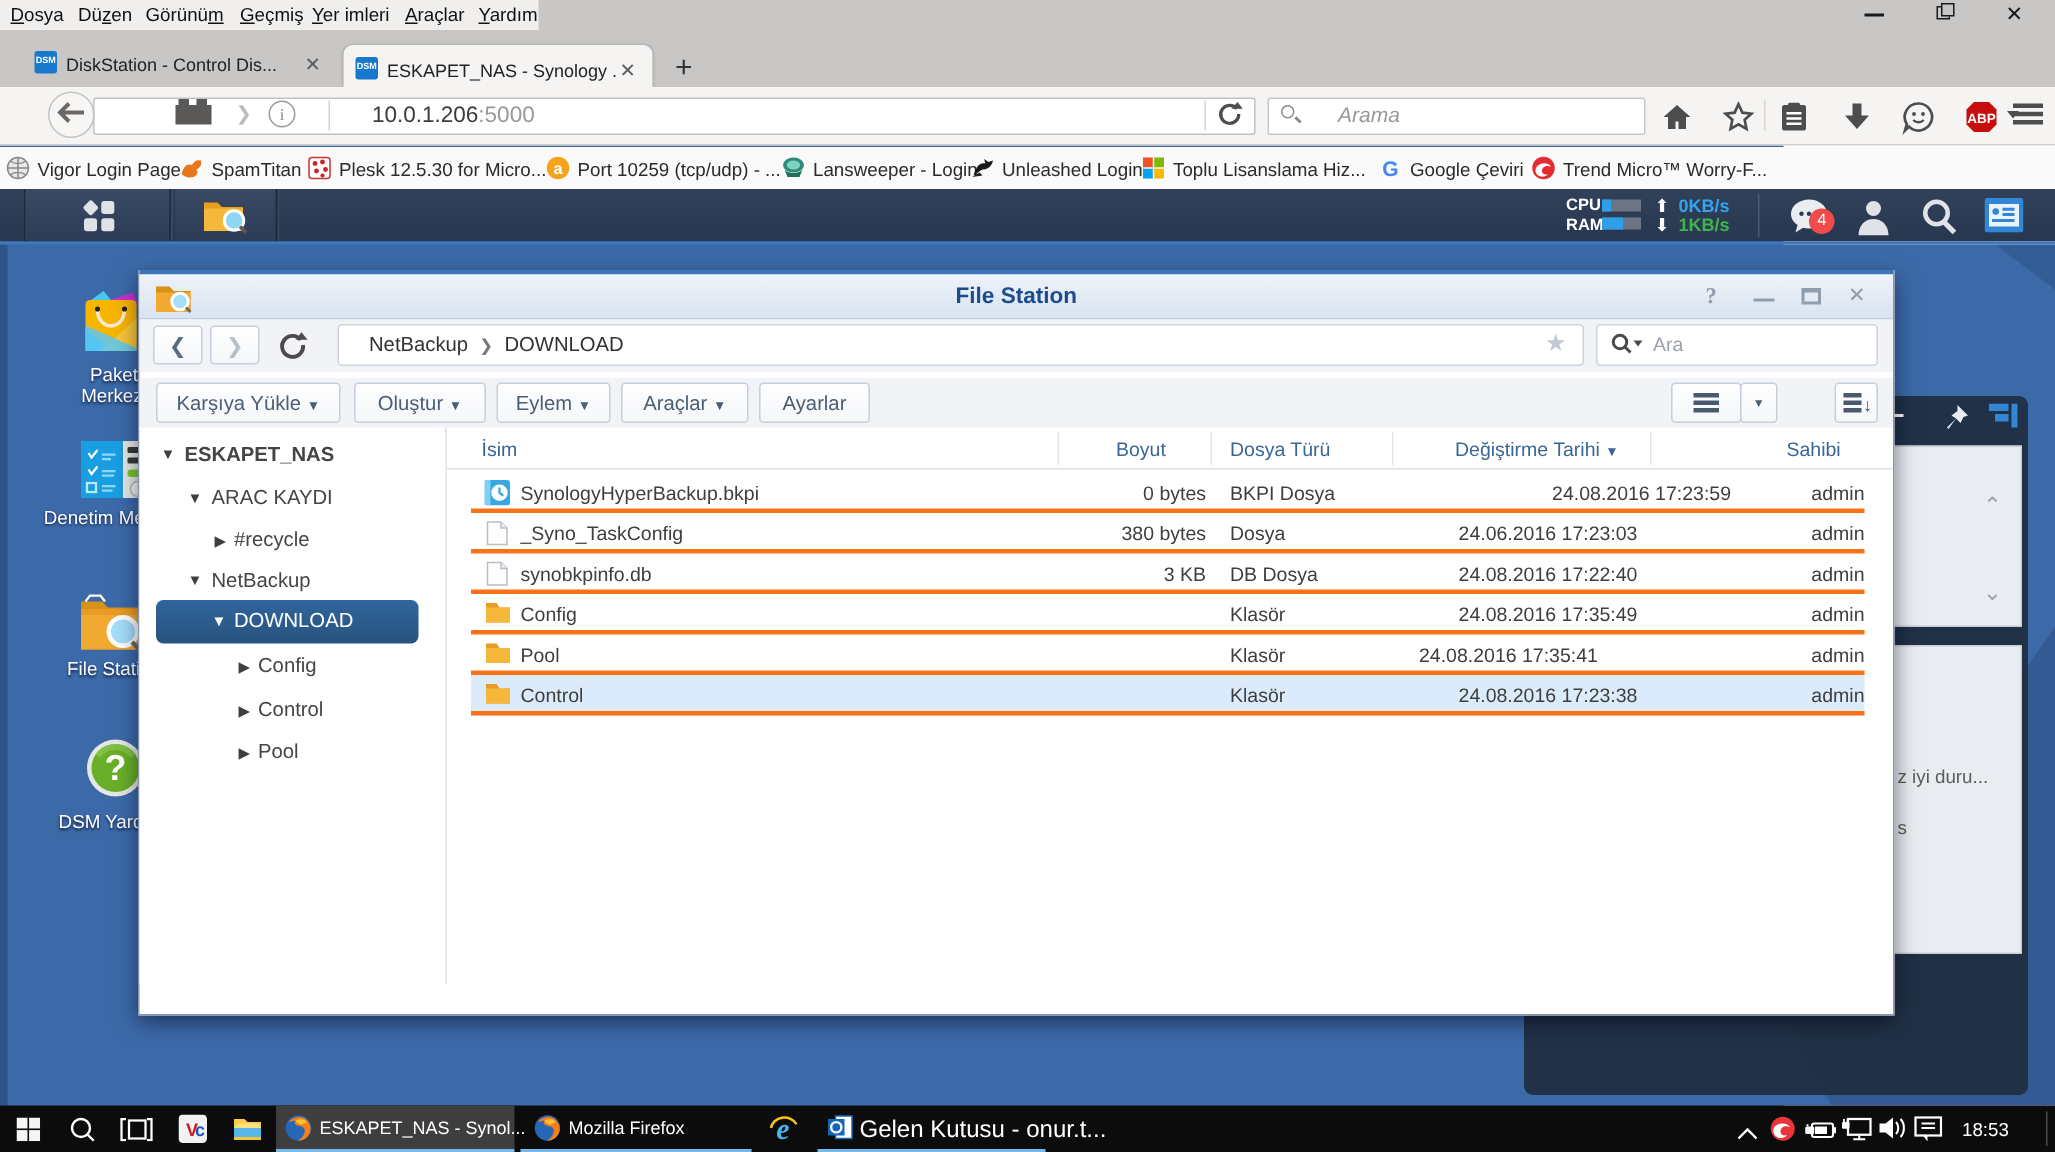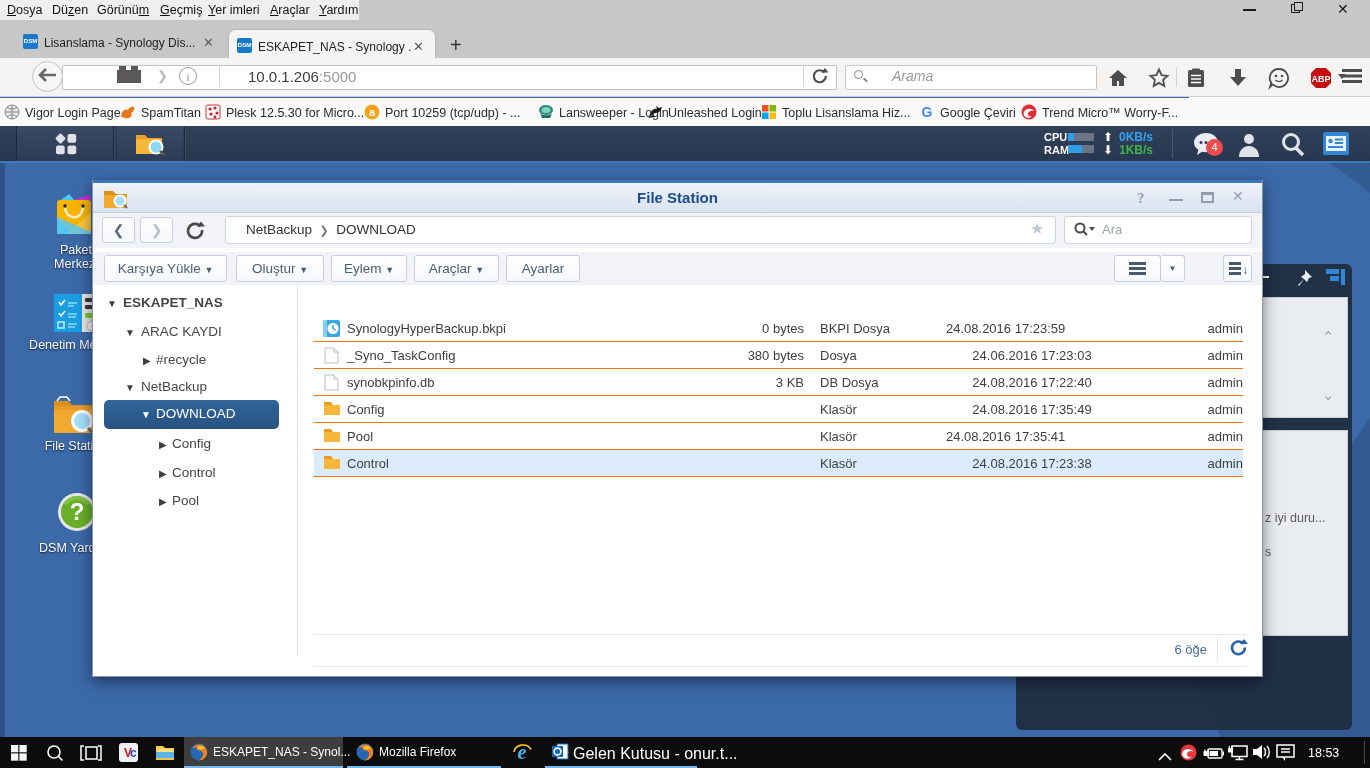--- a/index.html
+++ b/index.html
@@ -47,21 +47,21 @@
 #fstitle { left:0; top:3px; width:1169px; height:30px; background:linear-gradient(#eef2f9,#d9e3f0); border-bottom:1px solid #c2cedd; }
 #fstitle .t { position:absolute; left:0; right:0; top:6px; text-align:center; font-size:15px; font-weight:bold; color:#1b4c8d; }
 .winctl { position:absolute; top:7px; color:#909dac; font-size:15px; }
 #fstool1 { left:0; top:33px; width:1169px; height:35px; background:#f1f3f7; }
 #fstool2 { left:0; top:72px; width:1169px; height:36px; background:#f1f3f7; border-bottom:1px solid #a21caf; }
 .fsbtn { position:absolute; background:linear-gradient(#fefefe,#f5f7fa); border:1px solid #c6cfdb; border-radius:3px; color:#4c5e74; font-size:13.5px; text-align:center; }
 #fstree { left:0; top:105px; width:204px; height:371px; background:#fff; font-size:13.5px; color:#454545; }
 #fsdivider { left:204px; top:105px; width:1px; height:371px; background:#e2e5e9; }
 #fslist { left:205px; top:105px; width:964px; height:371px; background:#fff; font-size:13px; color:#3e3e3e; }
 .hdr { color:#3a6595; }
-.row { position:absolute; left:16px; width:929px; height:27px; border-bottom:1px solid #f97316; }
+.row { position:absolute; left:16px; width:929px; height:27px; border-bottom:3px solid #f97316; }
 .cell { position:absolute; top:6px; white-space:nowrap; }
 #fsstatus { left:205px; top:450px; width:964px; height:33px; }
 
 
 #taskbar { left:0; top:737px; width:1370px; height:31px; background:#0c0c0c; color:#fff; }
 .tbtn { position:absolute; top:0; height:29px; font-size:12px; color:#fff; }
 .tline { position:absolute; top:29px; height:2px; background:#76b9ed; }
 </style>
 </head>
 <body>
@@ -79,21 +79,21 @@
     </div>
     <div class="abs" style="left:1243px;top:9px;width:13px;height:1.5px;background:#1a1a1a"></div>
     <div class="abs" style="left:1291px;top:4px;width:9px;height:9px;border:1.5px solid #1a1a1a"></div>
     <div class="abs" style="left:1294px;top:2px;width:9px;height:9px;border:1.5px solid #1a1a1a;background:#c8c7c6"></div>
     <div class="abs" style="left:1337px;top:2px;color:#1a1a1a;font-size:14px;line-height:14px">✕</div>
   </div>
 
   <div id="tabbar" class="abs">
     <div class="tab-inactive abs">
       <div class="dsmfav abs" style="left:8px;top:4px">DSM</div>
-      <div class="tabtitle abs" style="left:29px;top:6px;width:160px">Lisanslama - Synology Dis...</div>
+      <div class="tabtitle abs" style="left:29px;top:6px;width:160px">DiskStation - Control Dis...</div>
       <div class="tabx abs" style="left:188px;top:5px">✕</div>
     </div>
     <div class="tab-active abs">
       <div class="dsmfav abs" style="left:8px;top:8px">DSM</div>
       <div class="tabtitle abs" style="left:29px;top:10px;width:153px">ESKAPET_NAS - Synology ...</div>
       <div class="tabx abs" style="left:184px;top:9px">✕</div>
     </div>
     <div id="newtab" class="abs">+</div>
   </div>
 
@@ -161,21 +161,21 @@
             <circle cx="5" cy="5" r="1.6" fill="#c22"></circle>
             <circle cx="10" cy="4" r="1.6" fill="#c22"></circle>
             <circle cx="12" cy="9" r="1.6" fill="#c22"></circle>
             <circle cx="6" cy="10" r="1.6" fill="#c22"></circle>
             <circle cx="10" cy="13" r="1.4" fill="#c22"></circle>
           </svg></span>Plesk 12.5.30 for Micro...</div>
     <div class="bm" style="left:364px"><span class="ic"><svg width="16" height="16">
             <circle cx="8" cy="8" r="7.5" fill="#f5a31b"></circle>
             <text x="8" y="12" font-size="11" font-weight="bold" fill="#fff" text-anchor="middle" font-family="Liberation Sans">a</text>
           </svg></span>Port 10259 (tcp/udp) - ...</div>
-    <div class="bm" style="left:538px"><span class="ic"><svg width="16" height="16">
+    <div class="bm" style="left:521px"><span class="ic"><svg width="16" height="16">
             <ellipse cx="8" cy="6" rx="7" ry="5" fill="#2b8a78"></ellipse>
             <ellipse cx="8" cy="6" rx="4.5" ry="3" fill="#7fd1c0"></ellipse>
             <path d="M2 9c2 3 10 3 12 0l-2 5H4Z" fill="#1f6e5e"></path>
           </svg></span>Lansweeper - Login</div>
     <div class="bm" style="left:647px"><span class="ic"><svg width="16" height="16">
             <path d="M2 13 C4 6 7 4 10 5 L9 2 L12 4 L15 3 C14 8 10 9 8 9 C6 10 4 12 2 13Z" fill="#1a1a1a"></path>
             <path d="M1 14 L6 11 L8 13Z" fill="#1a1a1a"></path>
           </svg></span>Unleashed Login</div>
     <div class="bm" style="left:761px"><span class="ic"><svg width="16" height="16">
             <rect x="1" y="1" width="6.5" height="6.5" fill="#f25022"></rect>
@@ -377,31 +377,42 @@
         <div class="cell" style="left:63px;top:121px;color:#fff">DOWNLOAD</div>
         <div class="cell" style="left:66px;top:154px;color:#3f3f3f;font-size:10px">▶</div>
         <div class="cell" style="left:79px;top:151px">Config</div>
         <div class="cell" style="left:66px;top:183px;color:#3f3f3f;font-size:10px">▶</div>
         <div class="cell" style="left:79px;top:180px">Control</div>
         <div class="cell" style="left:66px;top:211px;color:#3f3f3f;font-size:10px">▶</div>
         <div class="cell" style="left:79px;top:208px">Pool</div>
       </div>
       <div id="fsdivider" class="abs"></div>
       <div id="fslist" class="abs">
+        <div class="abs" style="left:0;top:0;width:964px;height:28px;border-bottom:1px solid #dce0e6">
+          <div class="cell hdr" style="left:23px;top:7px">İsim</div>
+          <div class="abs" style="left:407px;top:3px;width:1px;height:22px;background:#e3e6ea"></div>
+          <div class="cell hdr" style="left:446px;top:7px">Boyut</div>
+          <div class="abs" style="left:509px;top:3px;width:1px;height:22px;background:#e3e6ea"></div>
+          <div class="cell hdr" style="left:522px;top:7px">Dosya Türü</div>
+          <div class="abs" style="left:630px;top:3px;width:1px;height:22px;background:#e3e6ea"></div>
+          <div class="cell hdr" style="left:672px;top:7px">Değiştirme Tarihi <span style="font-size:9px">▼</span></div>
+          <div class="abs" style="left:802px;top:3px;width:1px;height:22px;background:#e3e6ea"></div>
+          <div class="cell hdr" style="left:893px;top:7px">Sahibi</div>
+        </div>
         <div class="row" style="top:30px">
           <div class="cell" style="left:9px;top:5px"><svg width="17" height="17">
                 <rect width="17" height="17" rx="2" fill="#38a9e0"></rect>
                 <rect x="0" y="0" width="4" height="17" fill="#7fd0f2"></rect>
                 <circle cx="10" cy="8.5" r="5.5" fill="#fff"></circle>
                 <path d="M10 5v3.5l2.5 2" stroke="#38a9e0" stroke-width="1.5" fill="none"></path>
               </svg></div>
           <div class="cell" style="left:33px">SynologyHyperBackup.bkpi</div>
           <div class="cell" style="left:390px;width:100px;text-align:right">0 bytes</div>
           <div class="cell" style="left:506px">BKPI Dosya</div>
-          <div class="cell" style="left:632px;width:172px;text-align:left">24.08.2016 17:23:59</div>
+          <div class="cell" style="left:668px;width:172px;text-align:right">24.08.2016 17:23:59</div>
           <div class="cell" style="left:829px;width:100px;text-align:right">admin</div>
         </div>
         <div class="row" style="top:57px">
           <div class="cell" style="left:10px;top:5px"><svg width="15" height="17">
                 <path d="M1 1h9l4 4v11H1Z" fill="#fdfdfd" stroke="#b9bec6"></path>
                 <path d="M10 1v4h4" fill="#eceff3" stroke="#b9bec6"></path>
               </svg></div>
           <div class="cell" style="left:33px">_Syno_TaskConfig</div>
           <div class="cell" style="left:390px;width:100px;text-align:right">380 bytes</div>
           <div class="cell" style="left:506px">Dosya</div>
@@ -443,30 +454,20 @@
           <div class="cell" style="left:9px;top:5px"><svg width="18" height="15">
                 <path d="M1 1h7l2 3h7v10H1Z" fill="#e89c24"></path>
                 <path d="M1 4h16v10H1Z" fill="#f6b83a"></path>
               </svg></div>
           <div class="cell" style="left:33px">Control</div>
           <div class="cell" style="left:506px">Klasör</div>
           <div class="cell" style="left:632px;width:172px;text-align:center">24.08.2016 17:23:38</div>
           <div class="cell" style="left:829px;width:100px;text-align:right">admin</div>
         </div>
       </div>
-      <div id="fsstatus" class="abs">
-        <div class="abs" style="left:16px;top:4px;width:932px;height:1px;background:#e3e6ea"></div>
-        <div class="abs" style="left:16px;top:36px;width:932px;height:1px;background:#e3e6ea"></div>
-        <div class="abs" style="left:819px;top:12px;width:90px;text-align:right;color:#46699a;font-size:13px">6 öğe</div>
-        <div class="abs" style="left:919px;top:8px;width:1px;height:24px;background:#e3e6ea"></div>
-        <div class="abs" style="left:930px;top:8px"><svg width="20" height="20">
-              <path d="M15.5 6A6.4 6.4 0 1 0 16.8 9.5" fill="none" stroke="#2a61a8" stroke-width="2.6"></path>
-              <polygon points="12,6 20,6 16,1 " fill="#2a61a8"></polygon>
-            </svg></div>
-      </div>
     </div>
   </div>
 
   <div id="taskbar" class="abs">
     <div class="abs" style="left:11px;top:8px"><svg width="16" height="16">
           <rect x="0" y="0" width="7.3" height="7.3" fill="#f5f5f5"></rect>
           <rect x="8.4" y="0" width="7.3" height="7.3" fill="#f5f5f5"></rect>
           <rect x="0" y="8.4" width="7.3" height="7.3" fill="#f5f5f5"></rect>
           <rect x="8.4" y="8.4" width="7.3" height="7.3" fill="#f5f5f5"></rect>
         </svg></div>

